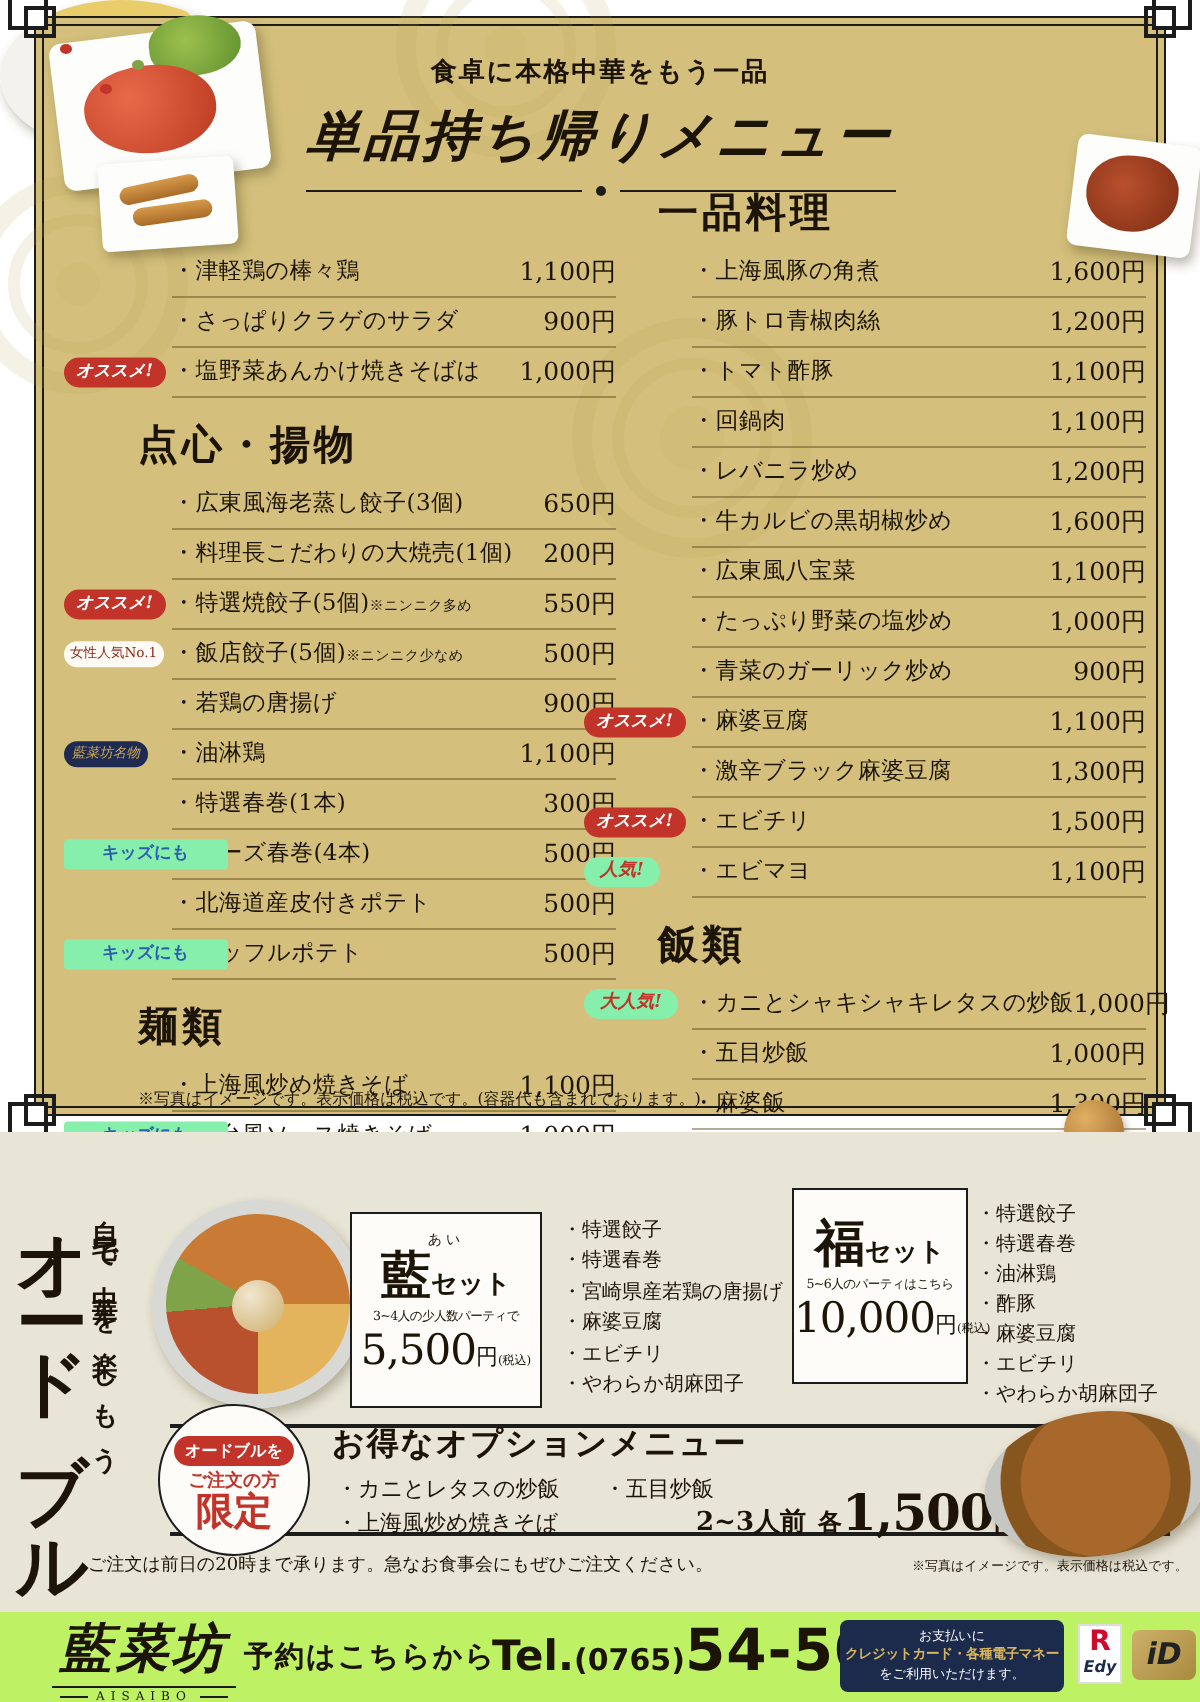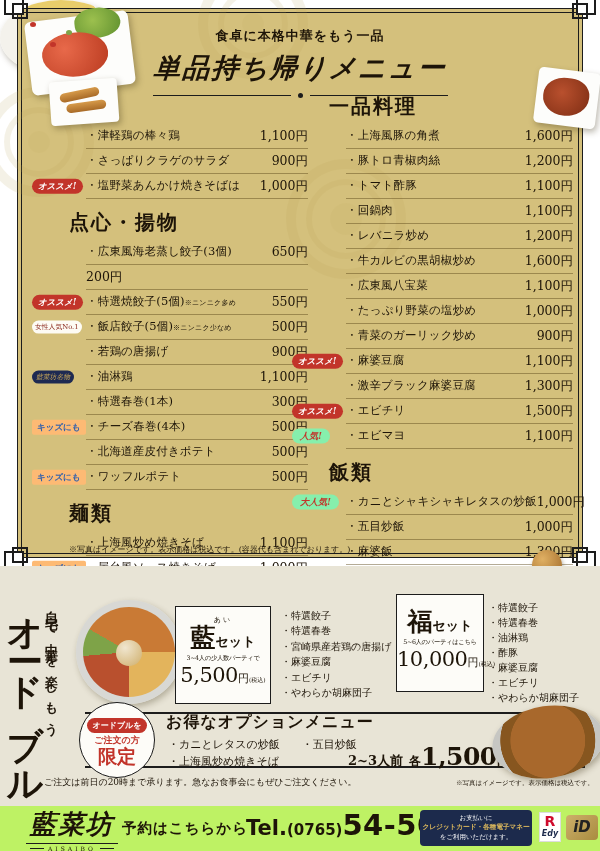--- a/index.html
+++ b/index.html
@@ -44,21 +44,21 @@
   .inote { font-size:7px; }
   .iprice { font-size:12.5px; white-space:nowrap; }
   .sec-foot { font-size:7.5px; margin-top:3px; letter-spacing:-.2px; }
 
   .badge { position:absolute; left:-54px; top:50%; transform:translateY(-50%);
            white-space:nowrap; text-align:center; line-height:1; }
   .badge-red { background:#c2342a; color:#fff; font-size:8.5px; font-weight:bold; font-style:italic;
                padding:3px 6px; border-radius:9px; }
   .badge-outline-red { background:#fdfbf4; color:#8c2a1e; font-size:6.8px; padding:3px 3px; border-radius:9px; }
   .badge-navy { background:#1e2a52; color:#cfab57; font-size:6.8px; font-style:italic; padding:3px 4px; border-radius:9px; }
-  .badge-kids { background:#fdba74; color:#2e5fae; font-size:8.5px; font-weight:bold; padding:3px 5px; border-radius:2px; }
+  .badge-kids { background:#86efac; color:#2e5fae; font-size:8.5px; font-weight:bold; padding:3px 19px; border-radius:2px; }
   .badge-script-red { background:#86efac; color:#c2342a; font-size:9px; font-style:italic; font-weight:bold;
                       padding:3px 8px; border-radius:10px; }
 
   .panel-note { position:absolute; left:51px; top:535px; font-size:8px; }
 
   
   .plate { position:absolute; background:#fdfdfb; box-shadow:2px 3px 6px rgba(60,50,20,.35); }
   .photo-tl-main { left:28px; top:16px; width:104px; height:74px; transform:rotate(-7deg); border-radius:6px; }
   .photo-tl-main .lettuce { position:absolute; right:8px; top:-6px; width:46px; height:30px; border-radius:50% 60% 55% 50%;
         background:radial-gradient(circle at 40% 40%, #9cc04e, #5e8f2e); }
@@ -196,20 +196,21 @@
           <span class="iprice">1,000円</span>
         </div>
       </div>
       <div class="menu-section">
         <div class="sec-title">点心・揚物</div>
         <div class="row">
           <span class="iname">・広東風海老蒸し餃子(3個)</span>
           <span class="iprice">650円</span>
         </div>
         <div class="row">
+          <span class="iname">・料理長こだわりの大焼売(1個)</span>
           <span class="iprice">200円</span>
         </div>
         <div class="row">
           <span class="badge badge-red">オススメ!</span>
           <span class="iname">・特選焼餃子(5個)<span class="inote">※ニンニク多め</span></span>
           <span class="iprice">550円</span>
         </div>
         <div class="row">
           <span class="badge badge-outline-red">女性人気No.1</span>
           <span class="iname">・飯店餃子(5個)<span class="inote">※ニンニク少なめ</span></span>

